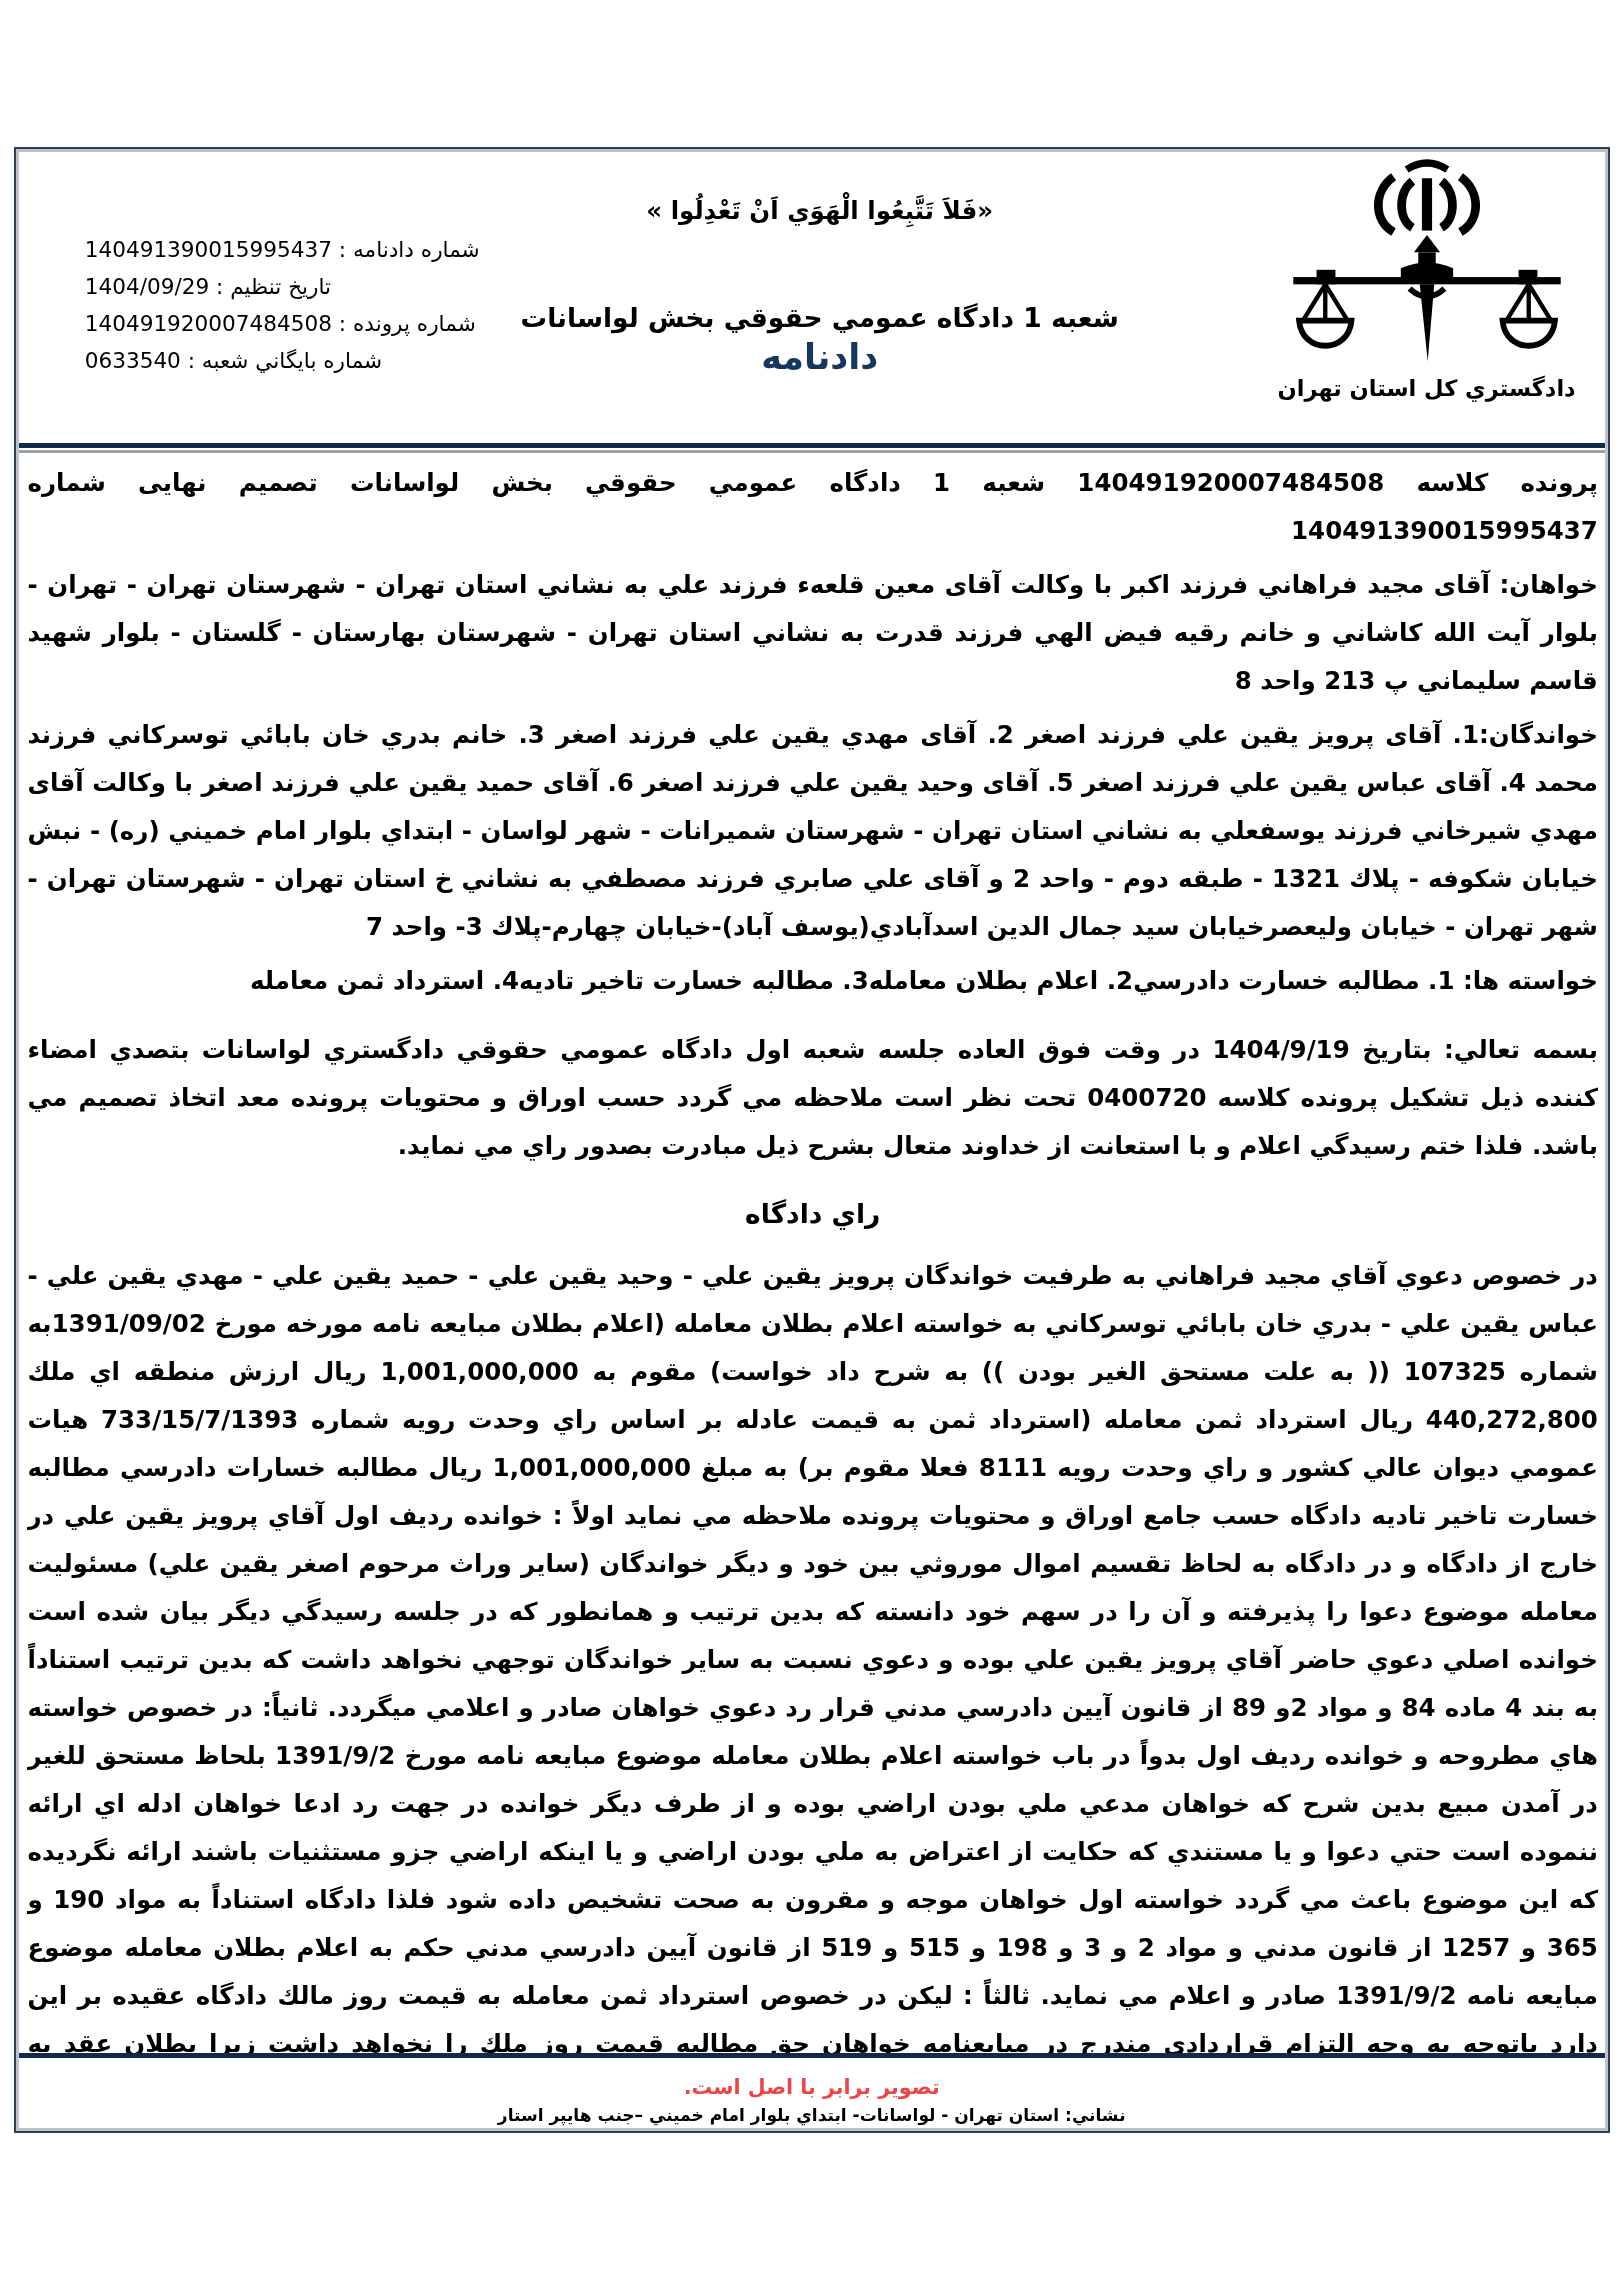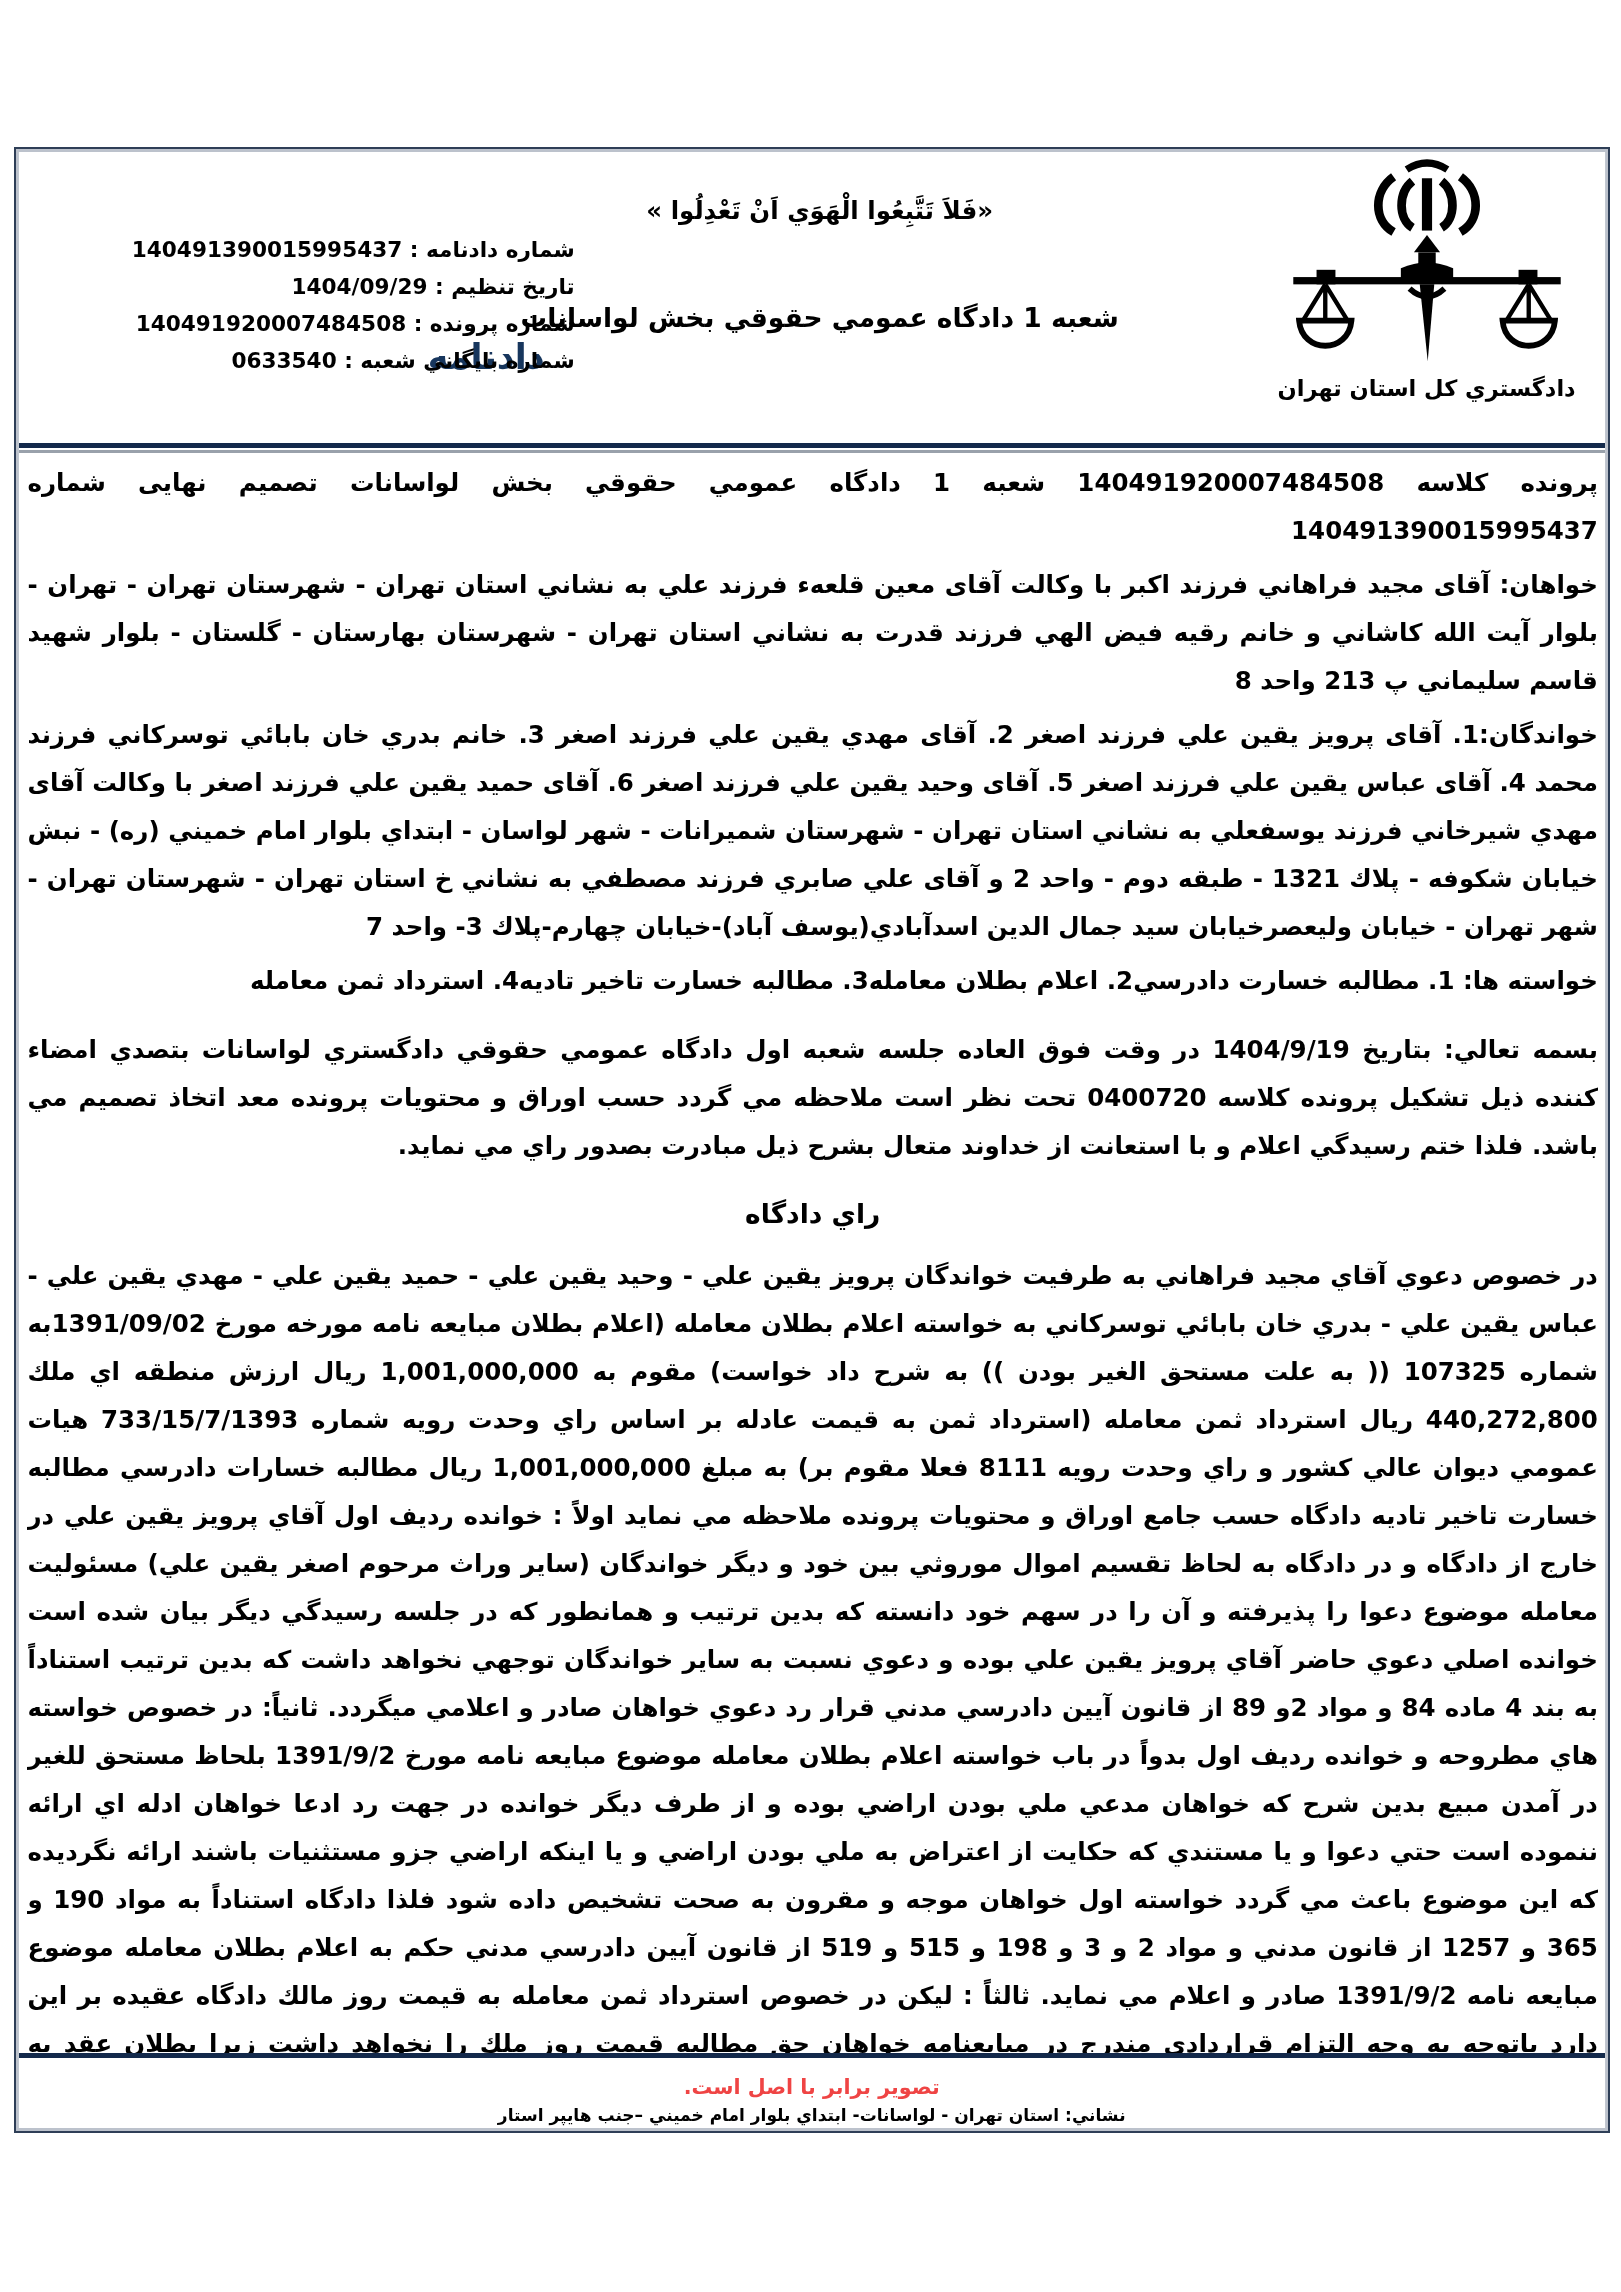--- a/index.html
+++ b/index.html
@@ -17,26 +17,26 @@
   .hdr { position:absolute; top:0; left:0; right:0; height:294px; }
   .verse {
     position:absolute; top:47px; left:412px; width:784px; text-align:center;
     direction:rtl; font-size:24.5px; font-weight:bold; letter-spacing:1px;
   }
   .court-name {
     position:absolute; top:153px; left:412px; width:784px; text-align:center;
     direction:rtl; font-size:26.5px; font-weight:bold;
   }
   .doc-title {
-    position:absolute; top:188px; left:412px; width:784px; text-align:left;
+    position:absolute; top:188px; left:412px; width:784px; text-align:center;
     direction:rtl; font-size:35px; font-weight:bold; color:#17365d;
   }
   .info {
     position:absolute; top:82px; left:69px; width:490px;
-    direction:rtl; text-align:right; font-size:21.6px; font-weight:bold; line-height:37px;
+    direction:rtl; text-align:left; font-size:21.6px; font-weight:normal; line-height:37px;
   }
   .emblem { position:absolute; top:5.9px; right:19.6px; width:323px; text-align:center; }
   .emblem svg { display:block; margin:0 auto; }
   .org-name { direction:rtl; font-size:22.5px; font-weight:bold; margin-top:2px; }
   .sep {
     position:absolute; top:294px; left:2.9px; right:2.9px; height:9.8px;
     background:linear-gradient(#13294b 0 4.9px, #ffffff 4.9px 6.9px, #99a1ab 6.9px 9.8px);
   }
   
   .body-text {

